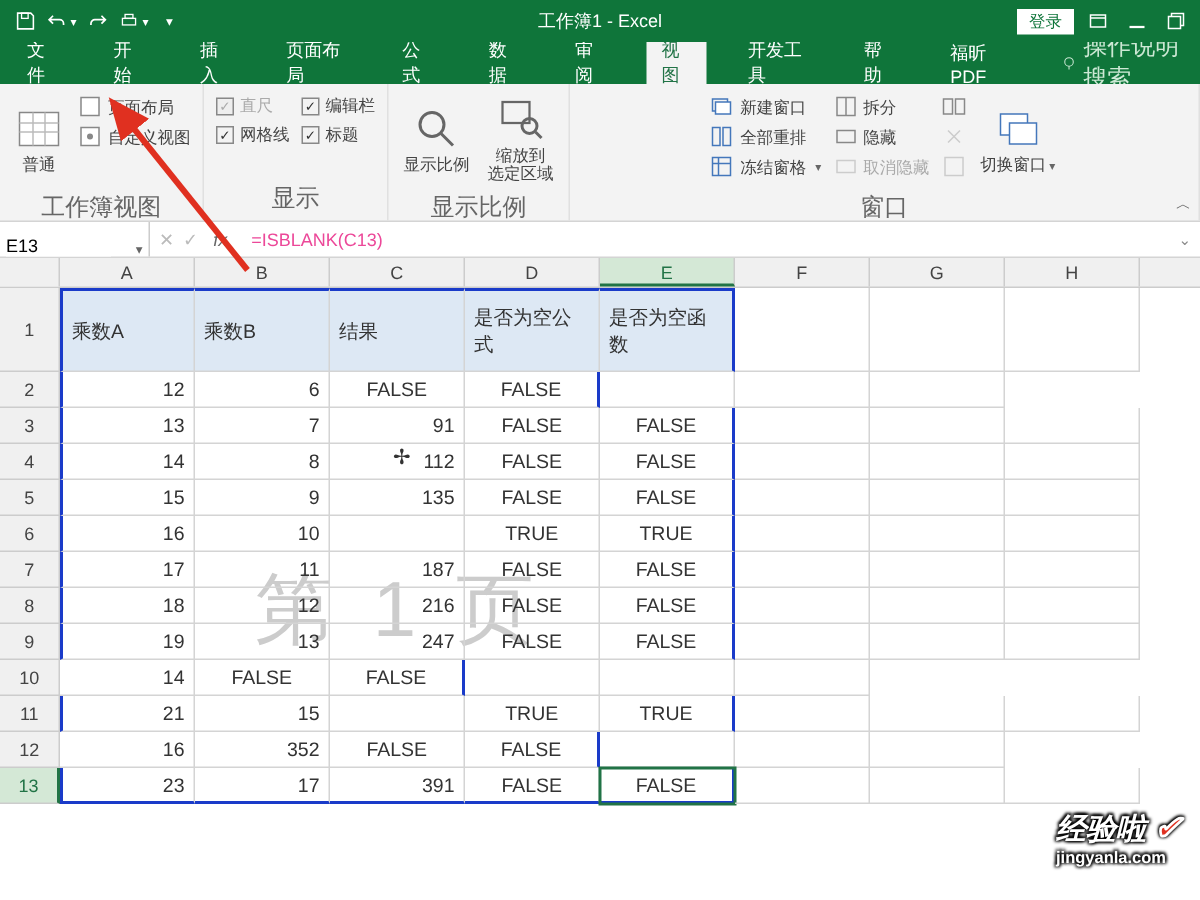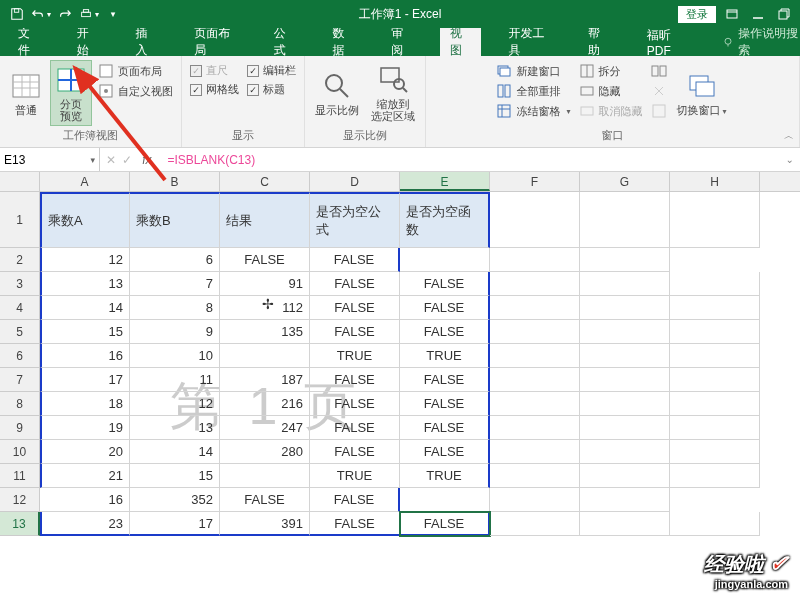--- a/index.html
+++ b/index.html
@@ -8,37 +8,37 @@
 .qat{display:flex;align-items:center;gap:2px;padding-left:6px}
 .qat-btn{width:22px;height:22px;display:flex;align-items:center;justify-content:center;cursor:pointer}
 .qat-btn svg{fill:#fff;stroke:#fff}
 .title-center{position:absolute;left:50%;transform:translateX(-50%);font-size:12px;color:#fff}
 .title-right{margin-left:auto;display:flex;align-items:center;gap:6px;padding-right:6px}
 .login-btn{background:#fff;color:#0f753a;padding:1px 8px;font-size:11px;border:none}
 .minimize,.maxrestore{width:20px;height:20px;display:flex;align-items:center;justify-content:center}
 .menubar{background:#0f753a;height:28px;display:flex;align-items:center;padding-left:8px;gap:18px;color:#fff}
 .menu-item{padding:5px 10px;font-size:12px;cursor:pointer}
 .menu-item.active{background:#f3f3f3;color:#217346}
-.tell-me{display:flex;align-items:center;gap:4px;color:#cce8d4;margin-left:6px;font-size:12px}
+.tell-me{display:flex;align-items:center;gap:4px;color:#cce8d4;margin-left:6px;font-size:16px}
 .bulb{width:14px;height:14px}
 .ribbon{background:#f3f3f3;height:92px;border-bottom:1px solid #d4d4d4;display:flex;position:relative}
 .ribbon-group{display:flex;flex-direction:column;align-items:center;justify-content:space-between;border-right:1px solid #e0e0e0;padding:4px 6px 2px}
-.ribbon-group-label{font-size:11px;color:#666;padding:2px 0}
+.ribbon-group-label{font-size:16px;color:#666;padding:2px 0}
 .ribbon-body{flex:1;display:flex;align-items:flex-start;gap:4px}
 .big-btn{display:flex;flex-direction:column;align-items:center;justify-content:center;padding:2px 4px;gap:2px;cursor:pointer;height:66px;min-width:40px}
 .big-btn.active{background:#c8e0cc;border:1px solid #92c49b}
 .big-btn-label{font-size:11px;color:#444;text-align:center;line-height:1.1}
 .small-row{display:flex;flex-direction:column;gap:2px;padding-top:2px}
 .small-item{display:flex;align-items:center;gap:4px;font-size:11px;color:#444;padding:1px 2px;white-space:nowrap}
 .checkbox{width:12px;height:12px;border:1px solid #888;display:inline-flex;align-items:center;justify-content:center;font-size:9px;color:#333}
 .icon16{width:16px;height:16px}
 .icon32{width:32px;height:32px}
 .ribbon-collapse{position:absolute;right:6px;bottom:4px;font-size:10px;color:#666;cursor:pointer}
 .namebox-row{height:24px;display:flex;align-items:center;border-bottom:1px solid #d4d4d4;background:#fff}
-.namebox{width:100px;border-right:1px solid #ccc;display:flex;align-items:center;padding:0 4px;height:100%}
+.namebox{width:100px;border-right:1px solid #ccc;display:flex;align-items:flex-end;padding:0 4px;height:100%}
 .namebox input{border:none;width:70px;font-size:12px;outline:none}
 .namebox-dd{font-size:9px;color:#666;margin-left:auto}
 .fx-btns{display:flex;align-items:center;gap:6px;padding:0 6px;color:#999}
 .fx-btns span{cursor:pointer;font-size:12px}
 .fx-label{font-style:italic;color:#666;font-size:12px;padding:0 4px}
 .formula-bar{flex:1;padding:0 6px;font-size:12px;color:#ec4899}
 .formula-expand{padding:0 6px;color:#888;font-size:10px}
 .grid-area{position:relative;height:428px;overflow:hidden}
 .col-headers{display:flex;height:20px;background:#f0f0f0;border-bottom:1px solid #ccc}
 .corner{width:40px;border-right:1px solid #ccc;background:#f0f0f0}
@@ -54,21 +54,21 @@
 .cell.c{justify-content:center}
 .cell.hdr{background:#dde8f4;font-size:13px;color:#333;align-items:center}
 .print-border-r{border-right:2px solid #1a3bc9!important}
 .print-border-b{border-bottom:2px solid #1a3bc9!important}
 .print-border-t{border-top:2px solid #1a3bc9!important}
 .print-border-l{border-left:2px solid #1a3bc9!important}
 .active-cell{outline:2px solid #217346;outline-offset:-1px}
 .watermark{position:absolute;top:200px;left:170px;font-size:52px;color:#ccc;z-index:0;pointer-events:none;font-weight:300;letter-spacing:6px}
 .cursor-cross{position:absolute;top:124px;left:262px;z-index:5;font-size:14px;color:#333;pointer-events:none}
 .arrow-annot{position:absolute;top:30px;left:55px;z-index:20;pointer-events:none}
-.logo-wm{position:absolute;right:12px;bottom:10px;z-index:30;text-align:right;color:#fff;text-shadow:1px 1px 2px #000,-1px -1px 2px #000,1px -1px 2px #000,-1px 1px 2px #000}
+.logo-wm{position:absolute;right:12px;bottom:22px;z-index:30;color:#fff;text-shadow:1px 1px 2px #000,-1px -1px 2px #000,1px -1px 2px #000,-1px 1px 2px #000}
 .logo-wm .main{font-size:20px;font-weight:bold;font-style:italic}
 .logo-wm .check{color:#e03020;font-size:22px;-webkit-text-stroke:1px #fff}
 .logo-wm .sub{font-size:11px;font-weight:bold}
 .dd-arrow{font-size:8px;color:#666;margin-left:2px}
 </style>
 </head>
 <body>
 
 <div class="titlebar">
   <div class="qat">
@@ -148,29 +148,20 @@
       <div class="big-btn">
         <svg class="icon32" viewBox="0 0 32 32">
             <rect x="3" y="5" width="26" height="22" fill="#fff" stroke="#888"></rect>
             <line x1="3" y1="12" x2="29" y2="12" stroke="#bbb"></line>
             <line x1="3" y1="18" x2="29" y2="18" stroke="#bbb"></line>
             <line x1="12" y1="5" x2="12" y2="27" stroke="#bbb"></line>
             <line x1="20" y1="5" x2="20" y2="27" stroke="#bbb"></line>
           </svg>
         <div class="big-btn-label">普通</div>
       </div>
-      <div class="big-btn active">
-        <svg class="icon32" viewBox="0 0 32 32">
-            <rect x="3" y="5" width="26" height="22" fill="#fff" stroke="#3a7"></rect>
-            <line x1="16" y1="5" x2="16" y2="27" stroke="#26d" stroke-width="2"></line>
-            <line x1="3" y1="16" x2="29" y2="16" stroke="#26d" stroke-width="2"></line>
-          </svg>
-        <div class="big-btn-label" style="white-space:pre-line">分页
-预览</div>
-      </div>
       <div class="small-row">
         <div class="small-item">
             <svg class="icon16" viewBox="0 0 16 16">
               <rect x="2" y="2" width="12" height="12" fill="#fff" stroke="#888"></rect>
             </svg>
             <span>页面布局</span>
           </div>
         <div class="small-item">
             <svg class="icon16" viewBox="0 0 16 16">
               <rect x="2" y="2" width="12" height="12" fill="#fff" stroke="#888"></rect>
@@ -434,23 +425,21 @@
         <div class="cell r">13</div>
         <div class="cell r">247</div>
         <div class="cell c">FALSE</div>
         <div class="cell c print-border-r">FALSE</div>
         <div class="cell "></div>
         <div class="cell "></div>
         <div class="cell "></div>
       </div>
       <div class="row">
         <div class="row-h">10</div>
-        <div class="cell r print-border-l">20</div>
         <div class="cell r">14</div>
-        <div class="cell r">280</div>
         <div class="cell c">FALSE</div>
         <div class="cell c print-border-r">FALSE</div>
         <div class="cell "></div>
         <div class="cell "></div>
         <div class="cell "></div>
       </div>
       <div class="row">
         <div class="row-h">11</div>
         <div class="cell r print-border-l">21</div>
         <div class="cell r">15</div>

